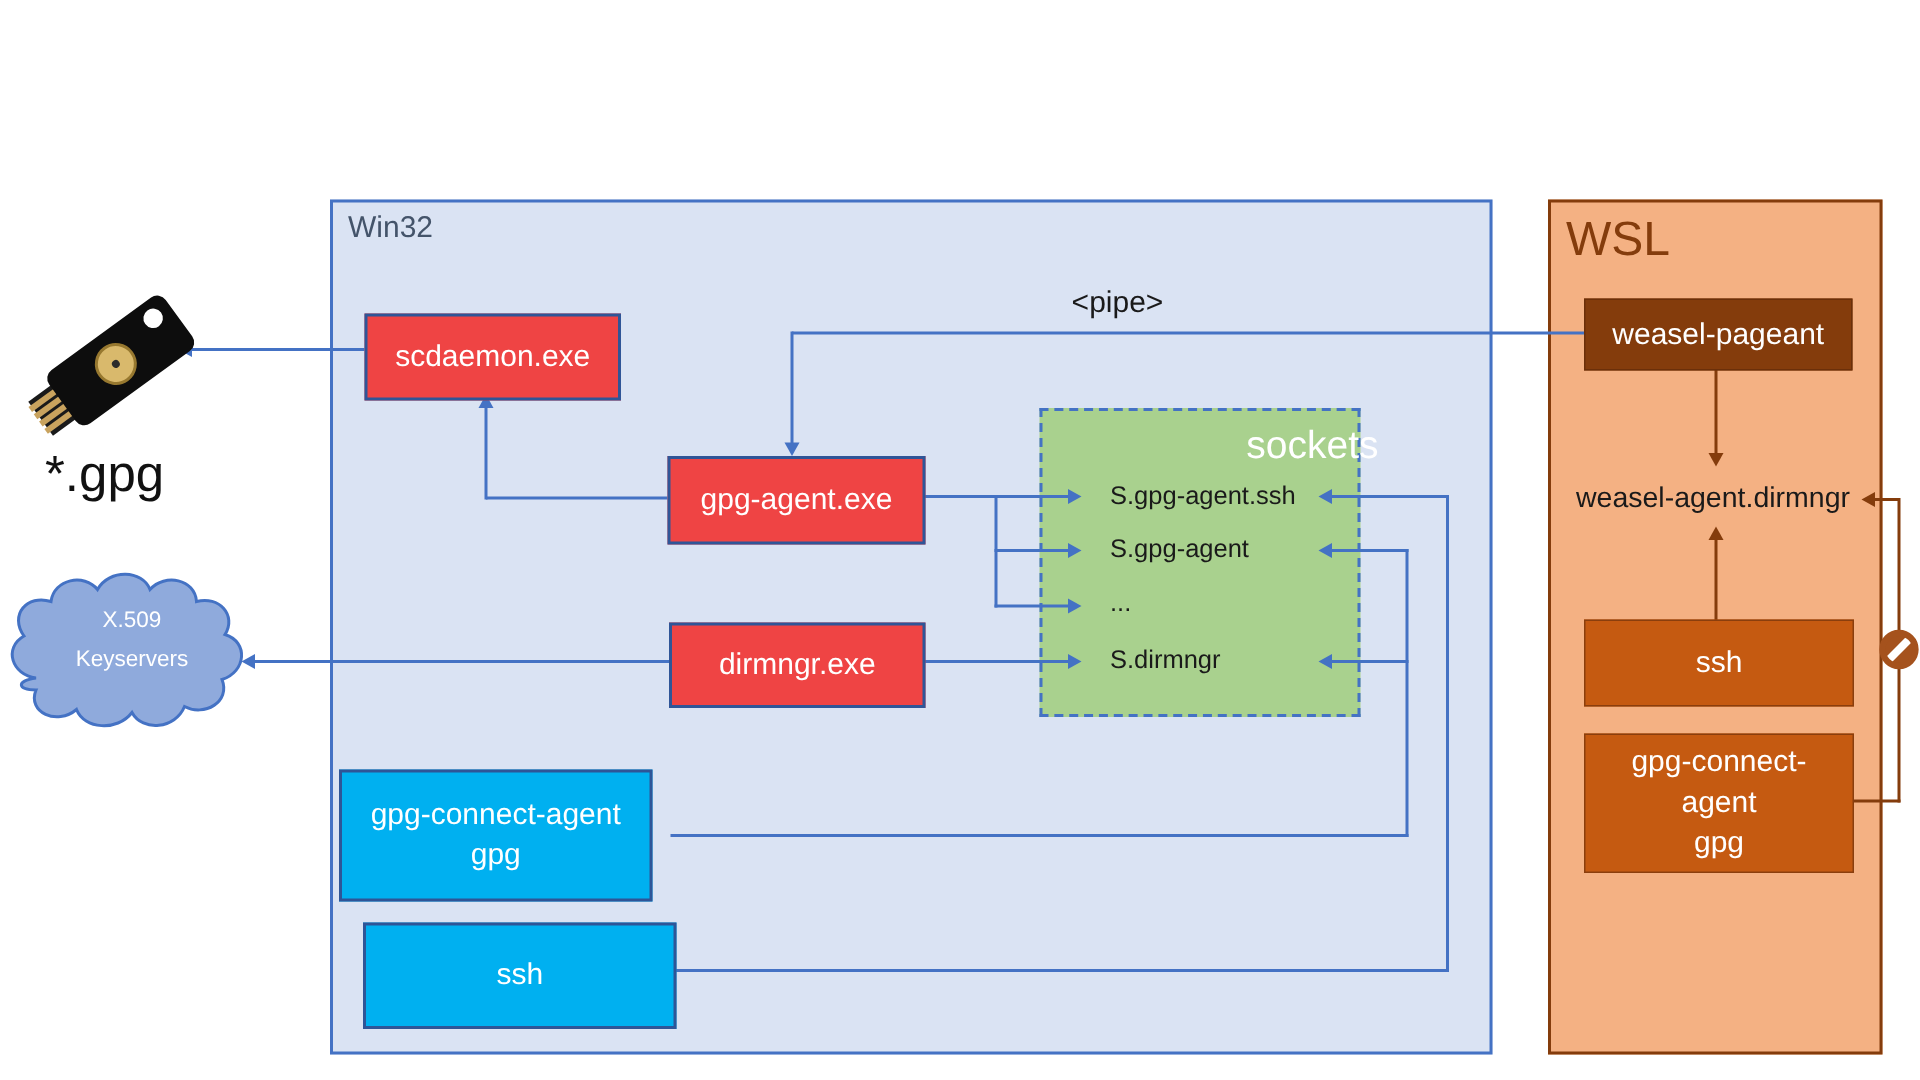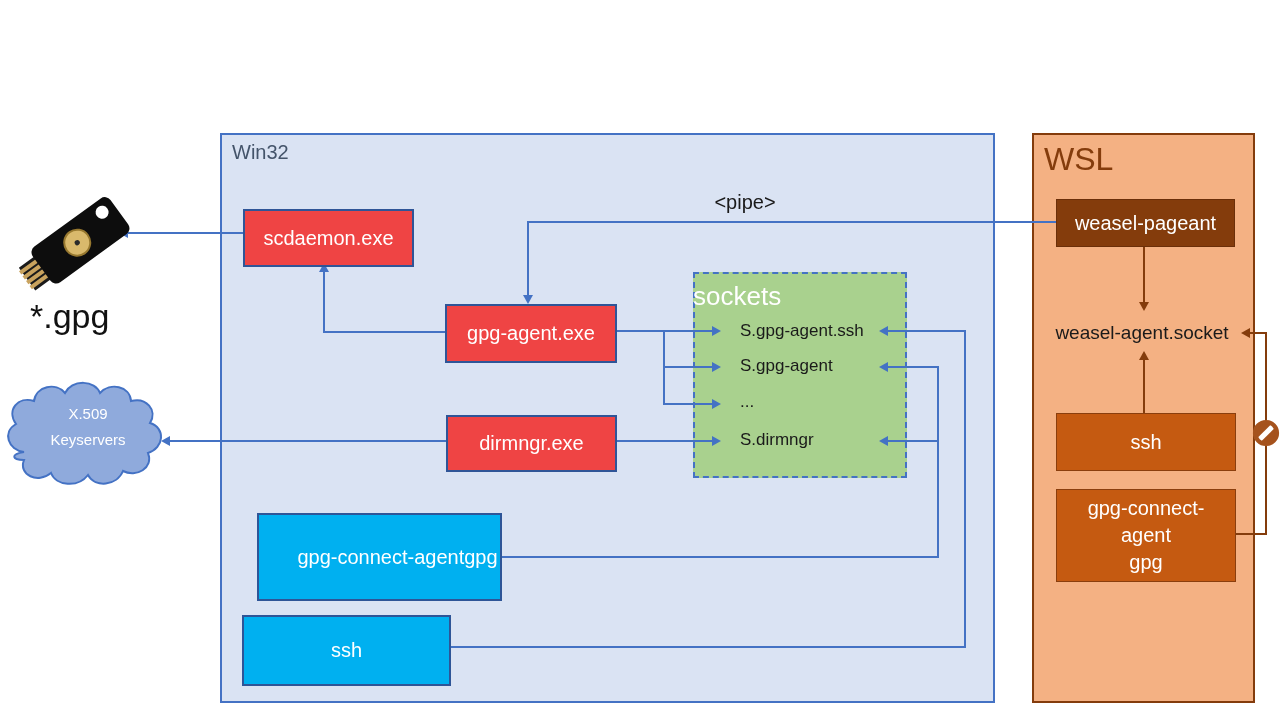--- a/index.html
+++ b/index.html
@@ -12,21 +12,21 @@
   .region-label{font-size:20px;color:#44546A;}
   .wsl-label{font-size:32px;color:#843C0C;}
   
   .node{display:flex;align-items:center;justify-content:center;text-align:center;
         color:#fff;font-size:20px;line-height:1.35;}
   .proc{background:#ef4444;border:2px solid #2F5597;}
   .cyan{background:#00B0F0;border:2px solid #2E5597;}
   .brown{background:#843C0C;border:1px solid #6B2F09;}
   .orange{background:#C55A11;border:1px solid #8A3E0D;}
   .socketsbox{background:#A9D18E;border:2px dashed #4472C4;}
-  .sockets-title{font-size:26px;color:#fff;text-align:left;}
+  .sockets-title{font-size:26px;color:#fff;text-align:right;margin-left:12px;}
   .socket-item{font-size:17px;color:#1a1a1a;line-height:24px;}
   
   .hline,.vline{position:absolute;background:#4472C4;}
   .hline{height:2px;} .vline{width:2px;}
   .bline{background:#843C0C;}
   
   .arr{position:absolute;width:0;height:0;}
   .arr.r{border-top:5px solid transparent;border-bottom:5px solid transparent;border-left:9px solid #4472C4;}
   .arr.l{border-top:5px solid transparent;border-bottom:5px solid transparent;border-right:9px solid #4472C4;}
   .arr.u{border-left:5px solid transparent;border-right:5px solid transparent;border-bottom:9px solid #4472C4;}
@@ -106,31 +106,31 @@
 
   <div class="abs node proc" style="left:243px;top:209px;width:167px;height:54px;">
     <span>scdaemon.exe</span>
   </div>
   <div class="abs node proc" style="left:445px;top:304px;width:168px;height:55px;text-align:right;">
     <span>gpg-agent.exe</span>
   </div>
   <div class="abs node proc" style="left:446px;top:415px;width:167px;height:53px;">
     <span>dirmngr.exe</span>
   </div>
-  <div class="abs node cyan" style="left:257px;top:513px;width:205px;height:84px;flex-direction:row;padding-left:36px;">
+  <div class="abs node cyan" style="left:226px;top:513px;width:205px;height:84px;flex-direction:column;">
     <span>gpg-connect-agent</span>
     <span>gpg</span>
   </div>
   <div class="abs node cyan" style="left:242px;top:615px;width:205px;height:67px;">
     <span>ssh</span>
   </div>
   <div class="abs node brown" style="left:1056px;top:199px;width:177px;height:46px;">
     <span>weasel-pageant</span>
   </div>
-  <div class="abs socket-file-label" style="left:1036px;top:322px;width:212px;">weasel-agent.socket</div>
+  <div class="abs socket-file-label" style="left:1036px;top:322px;width:212px;">weasel-agent.dirmngr</div>
   <div class="abs node orange" style="left:1056px;top:413px;width:178px;height:56px;">
     <span>ssh</span>
   </div>
   <div class="abs node orange" style="left:1056px;top:489px;width:178px;height:91px;flex-direction:column;">
     <span>gpg-connect-</span>
     <span>agent</span>
     <span>gpg</span>
   </div>
 
   <svg class="abs" style="left:14px;top:186px;" width="120" height="118" viewBox="0 0 120 118">

